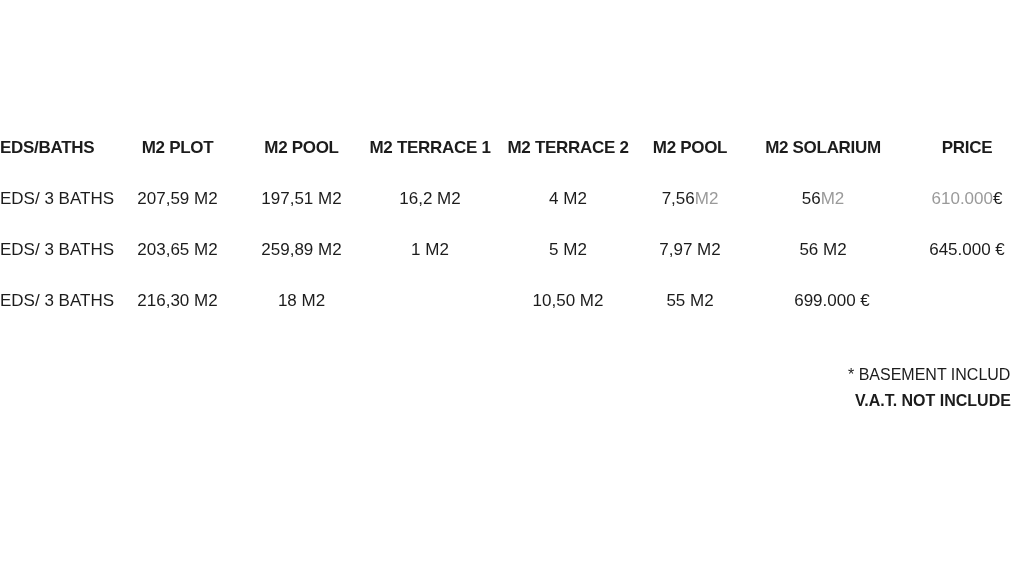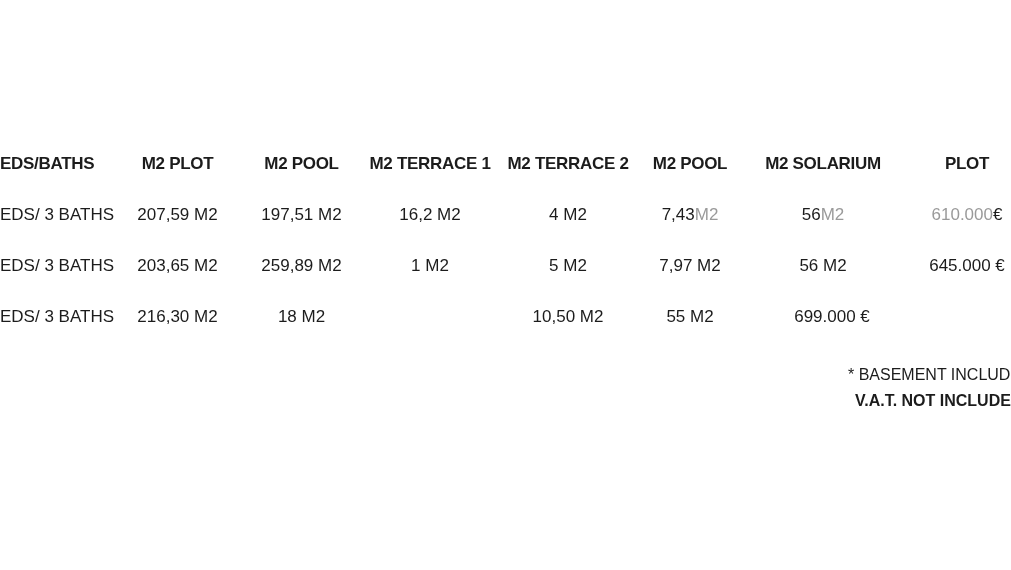--- a/index.html
+++ b/index.html
@@ -12,21 +12,21 @@
     width: 1011px;
     height: 570px;
     background: var(--bg, #ffffff);
     overflow: hidden;
     font-family: "Liberation Sans", sans-serif;
     color: var(--ink, #1c1c1c);
   }
   .tbl {
     position: absolute;
     left: 0;
-    top: 138px;
+    top: 122px;
     width: 1011px;
     display: grid;
     grid-template-columns: 115px 125px 123px 134px 142px 102px 164px 106px;
     grid-auto-rows: 51px;
     font-size: 17px;
   }
   .cell {
     display: flex;
     align-items: center;
     justify-content: center;
@@ -46,28 +46,28 @@
   .fn1 { left: 848px; top: 365px; }
   .fn2 { left: 855px; top: 391px; font-weight: bold; }
 </style>
 </head>
 <body>
 
 <div class="stage">
 
   <div class="tbl">
 
-  <div class="hrow" style="display: contents;"><div class="cell c0 hcell">EDS/BATHS</div><div class="cell c1 hcell">M2 PLOT</div><div class="cell c2 hcell">M2 POOL</div><div class="cell c3 hcell">M2 TERRACE 1</div><div class="cell c4 hcell">M2 TERRACE 2</div><div class="cell c5 hcell">M2 POOL</div><div class="cell c6 hcell">M2 SOLARIUM</div><div class="cell c7 hcell">PLOT</div></div>
+  <div class="hrow" style="display: contents;"><div class="cell c0 hcell">EDS/BATHS</div><div class="cell c1 hcell">M2 PLOT</div><div class="cell c2 hcell">M2 POOL</div><div class="cell c3 hcell">M2 TERRACE 1</div><div class="cell c4 hcell">M2 TERRACE 2</div><div class="cell c5 hcell">M2 POOL</div><div class="cell c6 hcell">M2 SOLARIUM</div><div class="cell c7 hcell">PRICE</div></div>
       <div class="cell c0">EDS/ 3 BATHS</div>
       <div class="cell c1">207,59 M2</div>
       <div class="cell c2">197,51 M2</div>
       <div class="cell c3">16,2 M2</div>
       <div class="cell c4">4 M2</div>
       <div class="cell c5">
-        <span>7,43 </span>
+        <span>7,56 </span>
         <span class="muted">M2</span>
       </div>
       <div class="cell c6">
         <span>56 </span>
         <span class="muted">M2</span>
       </div>
       <div class="cell c7">
         <span class="muted">610.000</span>
         <span> €</span>
       </div>

